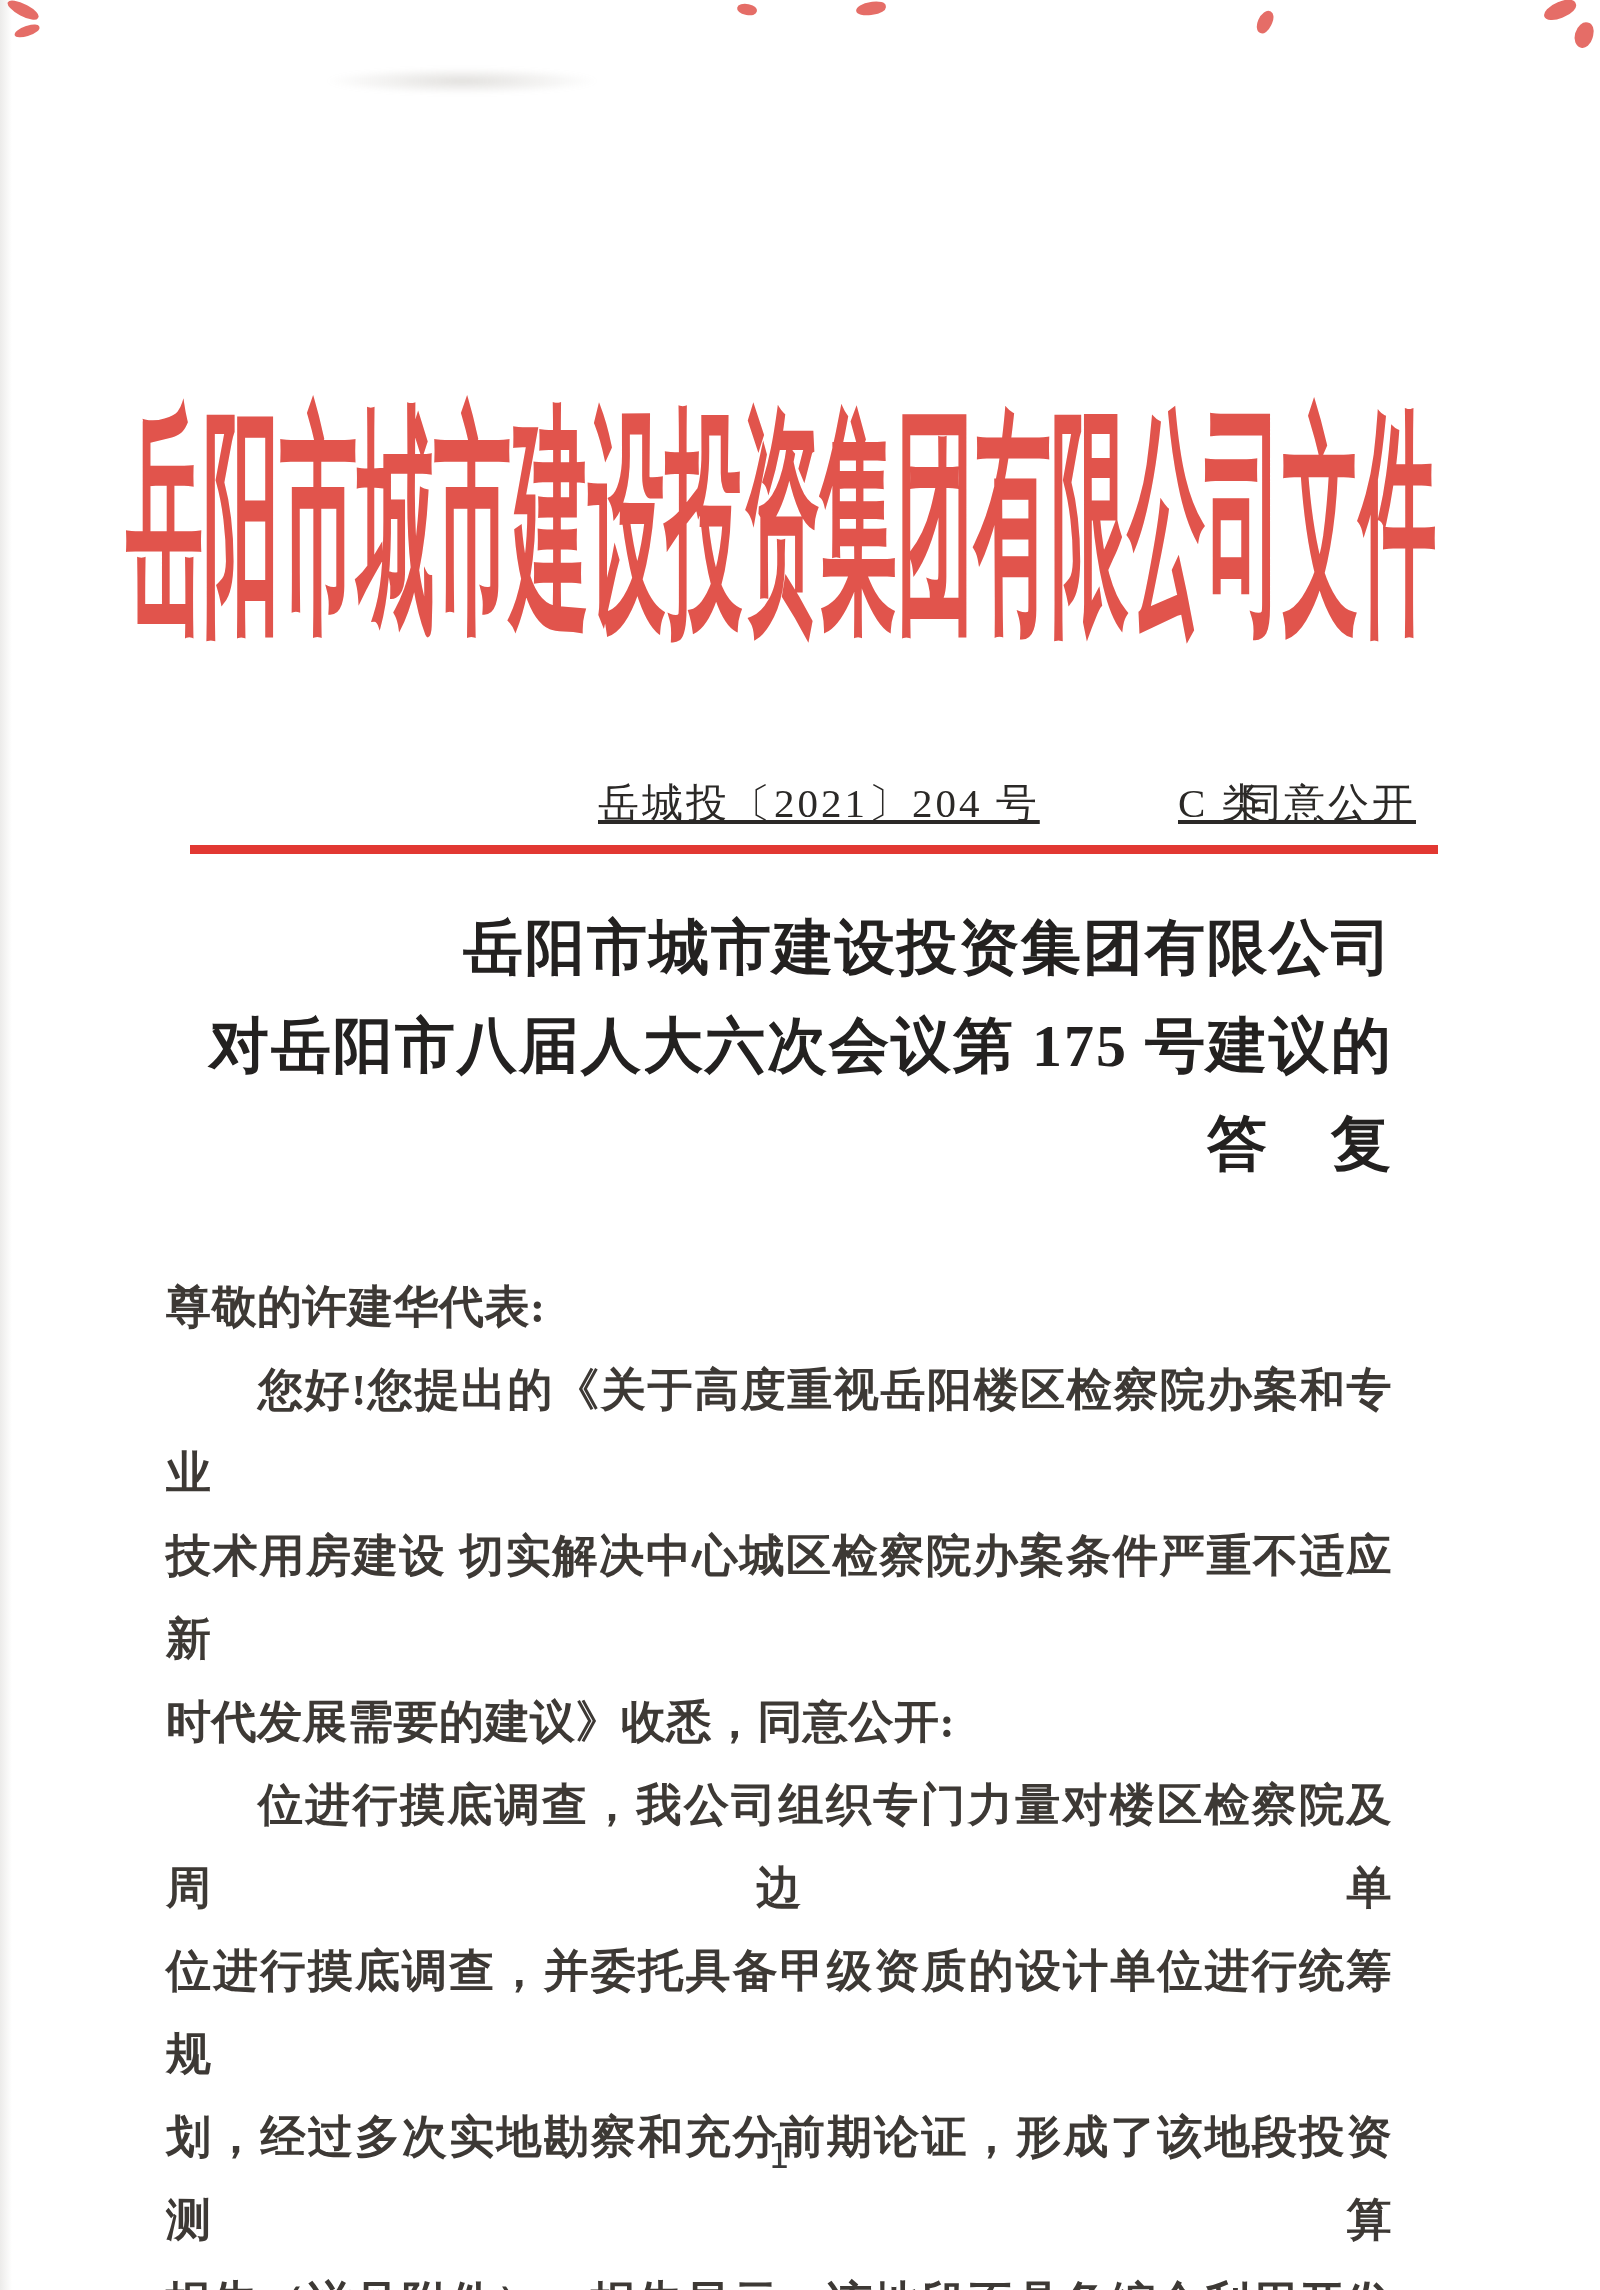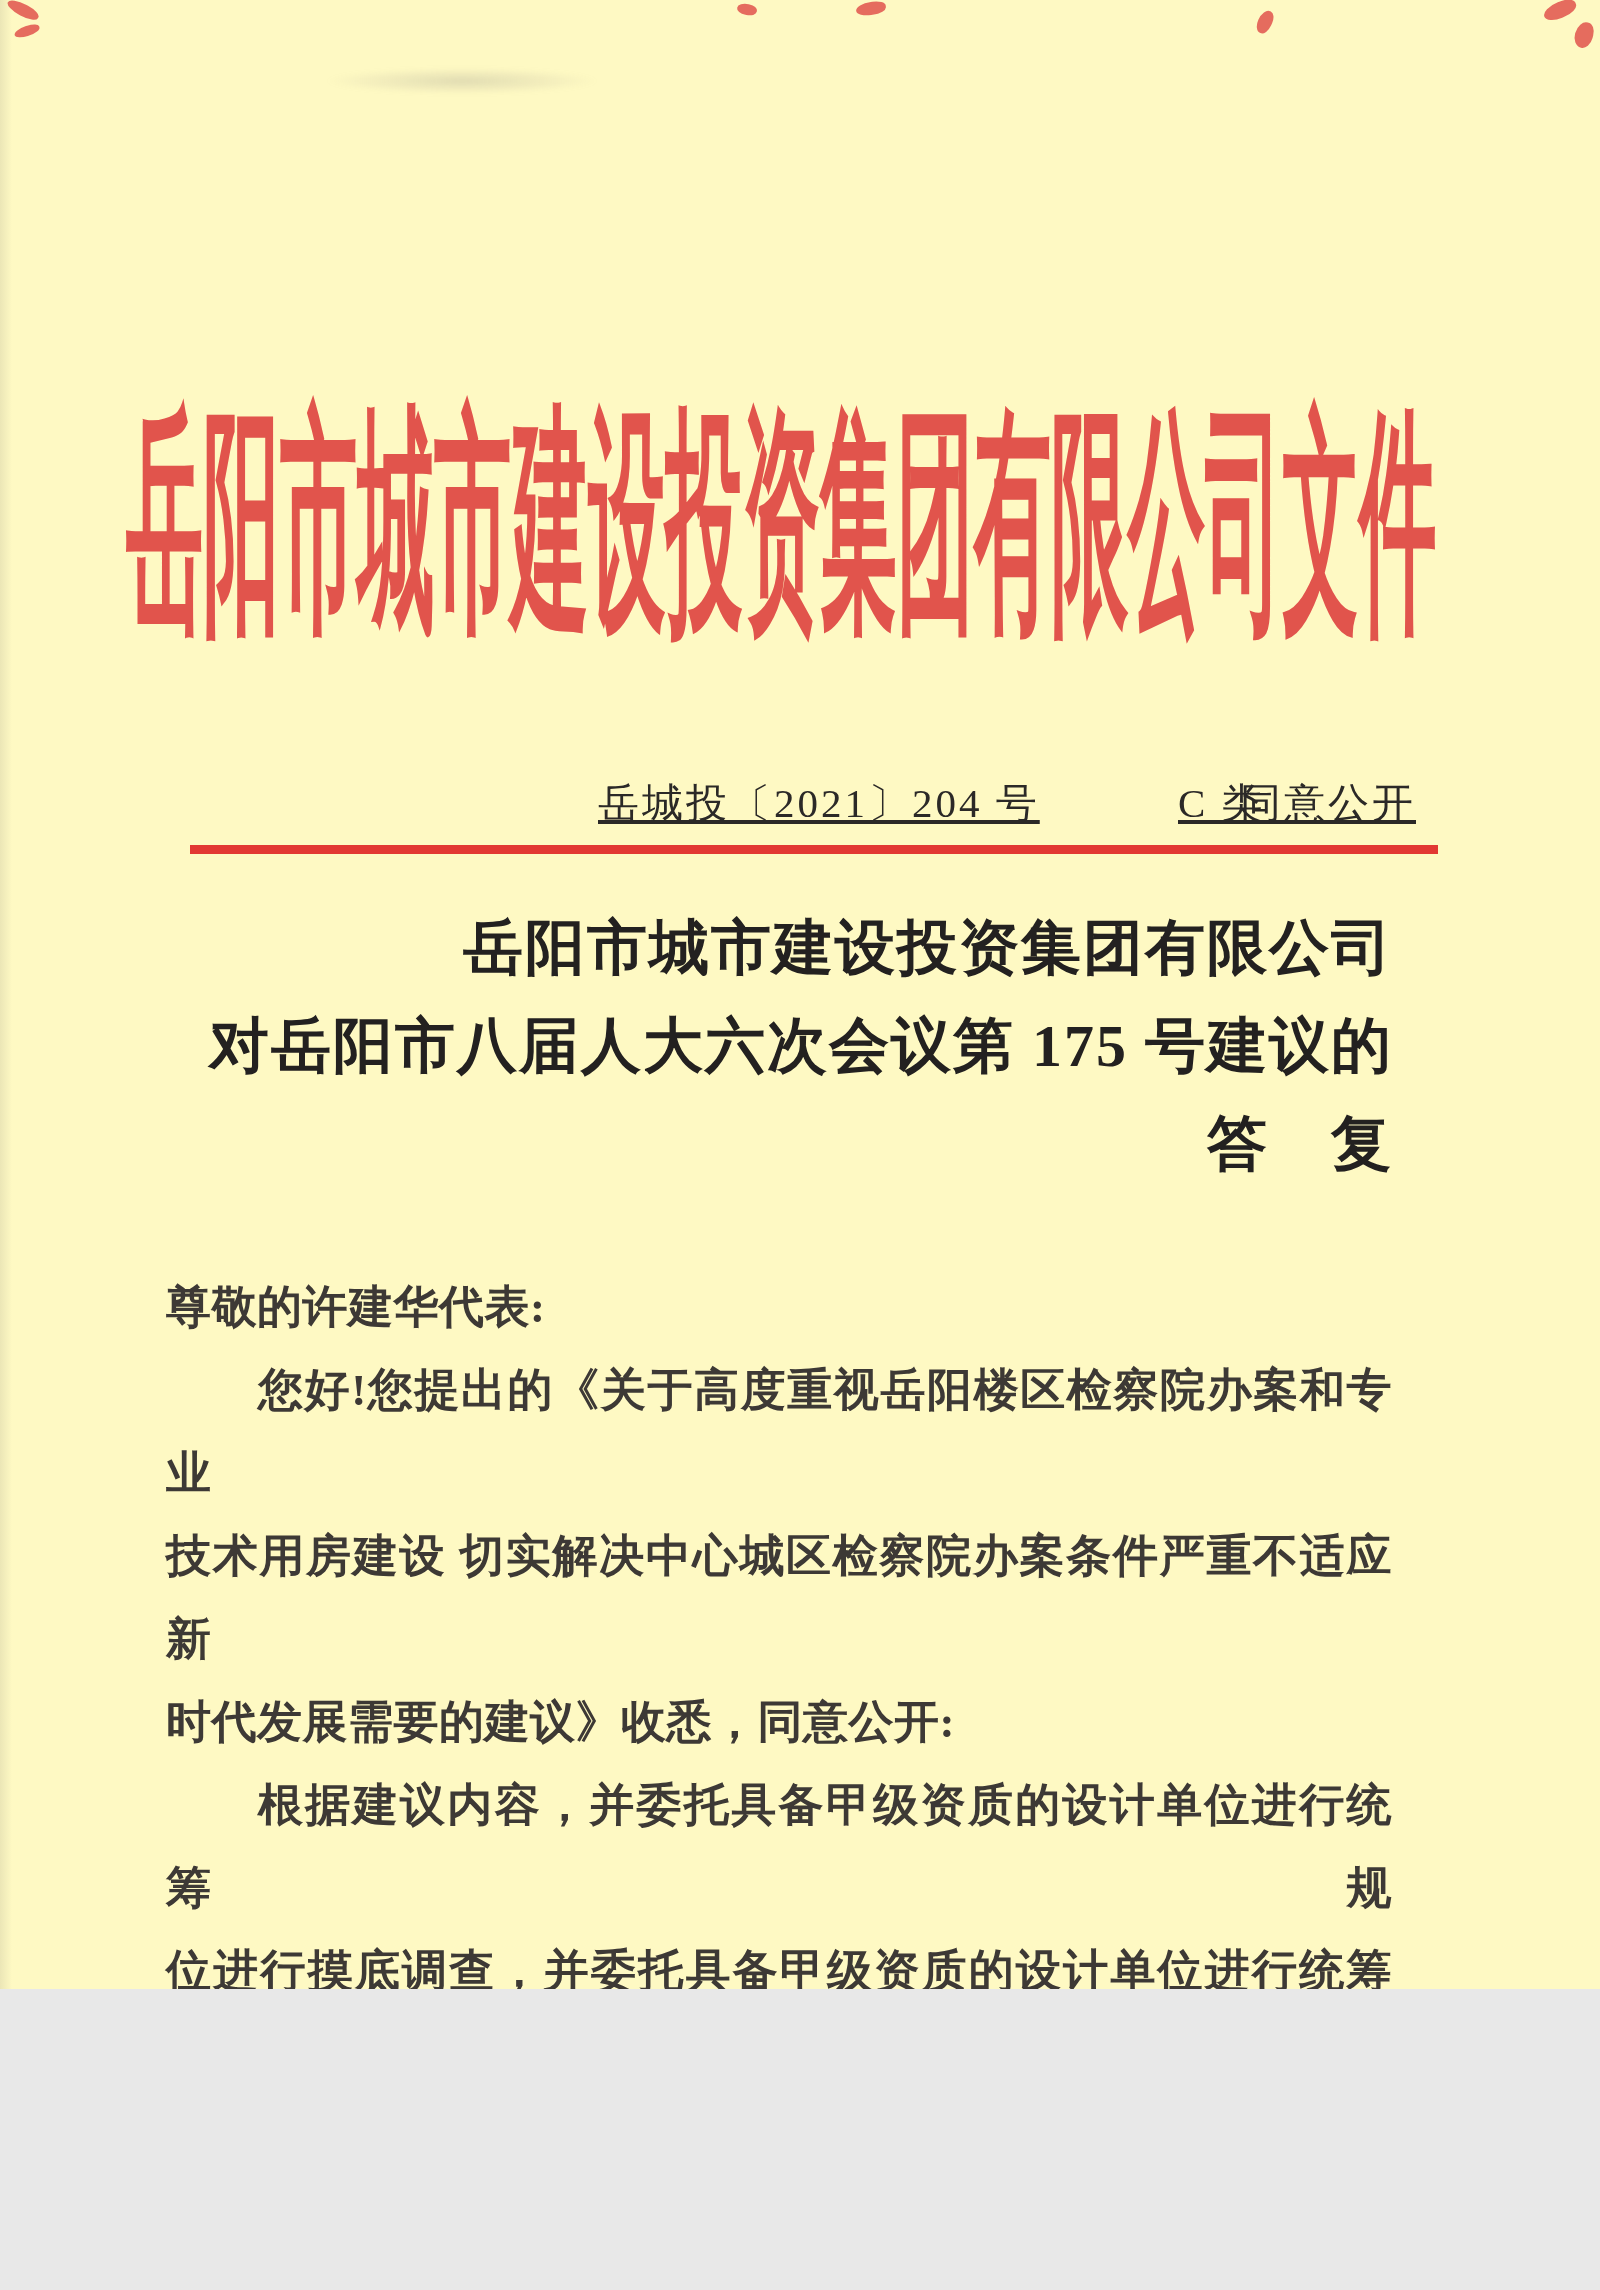--- a/index.html
+++ b/index.html
@@ -1,20 +1,20 @@
 <!DOCTYPE html>
 <html><head>
 <meta charset="utf-8">
 <style>
   html,body{margin:0;padding:0;background:#e8e8e8;}
   .page{
     position:relative;
-    width:1600px;height:1989px;
+    width:1600px;height:2290px;
     margin:0 auto;
-    background:#fef9c3;
+    background:#ffffff;
     overflow:hidden;
     font-family:"Liberation Serif","DejaVu Serif",serif;
   }
   
   .edge-shade{
     position:absolute;left:0;top:0;width:12px;height:100%;
     background:linear-gradient(to right, rgba(120,114,104,0.14), rgba(120,114,104,0));
   }
   
   .smudge{
@@ -101,21 +101,21 @@
     <div class="tline">岳阳市城市建设投资集团有限公司</div>
     <div class="tline">对岳阳市八届人大六次会议第 175 号建议的</div>
     <div class="tline">答　复</div>
   </div>
 
   <div class="bodytext">
     <div class="bline short">尊敬的许建华代表:</div>
     <div class="bline indent">您好!您提出的《关于高度重视岳阳楼区检察院办案和专业</div>
     <div class="bline">技术用房建设 切实解决中心城区检察院办案条件严重不适应新</div>
     <div class="bline short">时代发展需要的建议》收悉，同意公开:</div>
-    <div class="bline indent">根据建议内容，并委托具备甲级资质的设计单位进行统筹规</div>
+    <div class="bline indent">位进行摸底调查，我公司组织专门力量对楼区检察院及周边单</div>
     <div class="bline">位进行摸底调查，并委托具备甲级资质的设计单位进行统筹规</div>
     <div class="bline">划，经过多次实地勘察和充分前期论证，形成了该地段投资测算</div>
     <div class="bline">报告（详见附件）。报告显示，该地段不具备综合利用开发条件，</div>
 
   </div>
 
   <div class="pagenum">1</div>
 
 </div>
 

